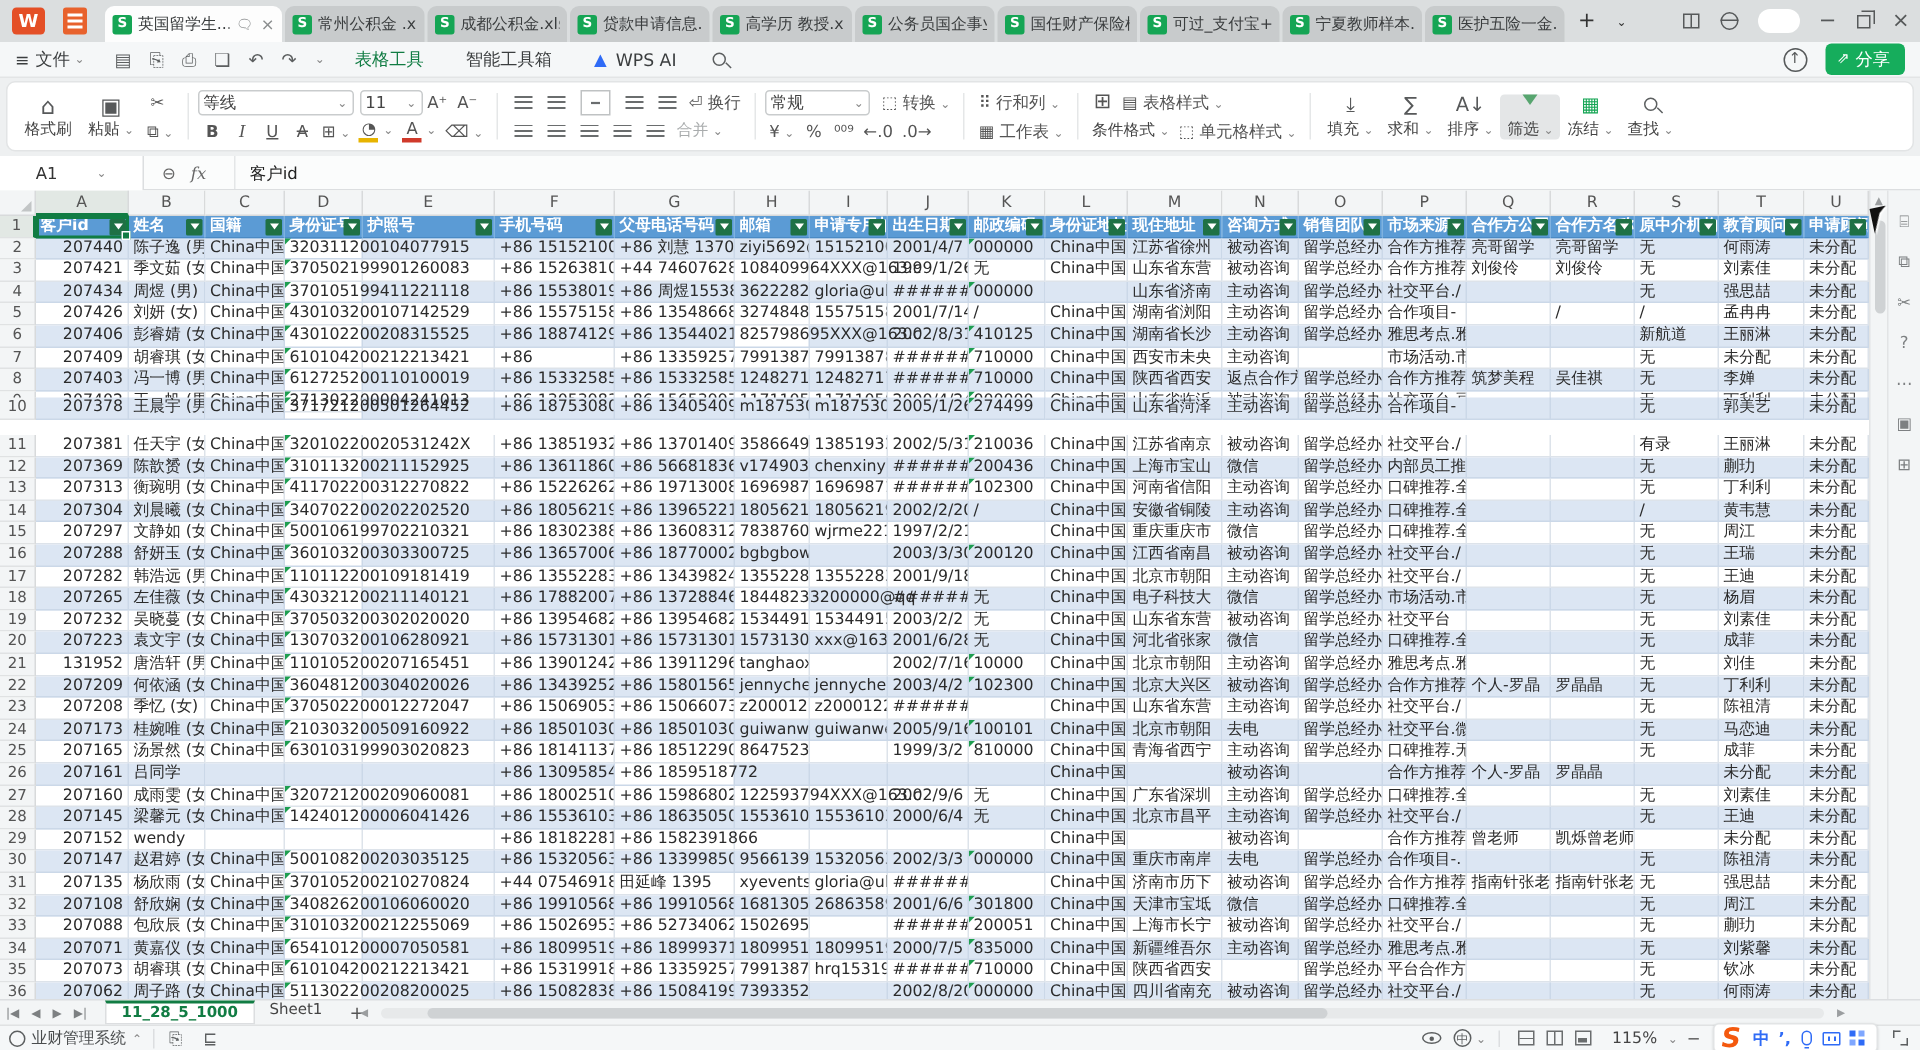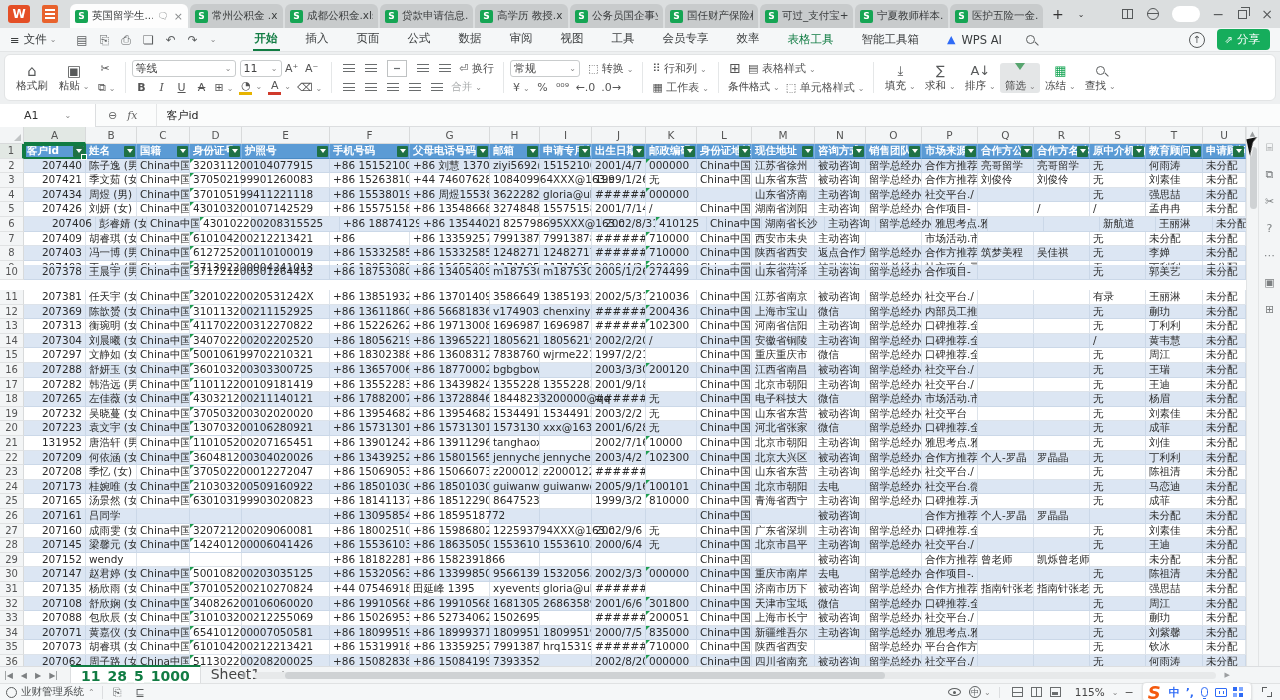--- a/index.html
+++ b/index.html
@@ -110,21 +110,21 @@
   .vthumb { position:absolute; left:2.5px; top:20px; width:7px; height:62px; background:#cfd2d4; border-radius:4px; }
   .vscroll .arr { display:block; text-align:center; color:#9b9ea0; font-size:7px; line-height:14px; }
   .rightbar { position:absolute; left:1258px; top:127px; width:22px; height:539px; background:#f3f5f6; border-left:1px solid #e2e4e5; }
   .rightbar span { display:block; text-align:center; color:#7d8082; font-size:11px; margin-top:14px; }
   .cursor { position:absolute; left:1248px; top:138px; width:0; height:0; z-index:9;
     border-left:6px solid #111; border-right:5px solid transparent; border-bottom:13px solid transparent; border-top:4px solid #111;
     filter:drop-shadow(1px 1px 0 #fff); transform:rotate(-12deg); }
   
   .sheetbar { position:absolute; left:0; top:666px; width:1280px; height:17px; background:#f3f5f6; border-top:1px solid #dcdee0; display:flex; align-items:center; }
   .navarr { color:#7d8082; font-size:8px; margin:0 4px; }
-  .stab { padding:1px 10px; font-size:14px; color:#444; }
+  .stab { padding:1px 10px; font-size:10px; color:#444; }
   .stab.active { background:#fff; color:#117c43; font-weight:bold; border:1px solid #dcdee0; border-top:2px solid #117c43; }
   .addsheet { color:#555; font-size:12px; margin-left:8px; }
   .hscroll { position:absolute; left:240px; top:3px; width:990px; height:11px; }
   .hscroll .tr { position:absolute; left:14px; right:14px; top:2px; height:7px; background:#e7e9ea; border-radius:4px; }
   .hthumb { position:absolute; left:45px; top:2px; width:600px; height:7px; background:#cfd2d4; border-radius:4px; }
   .hscroll .ha { position:absolute; top:0; color:#9b9ea0; font-size:7px; line-height:11px; }
   
   .statusbar { position:absolute; left:0; top:683px; width:1280px; height:17px; background:#f5f7f8; border-top:1px solid #e0e2e3; display:flex; align-items:center; }
   .sb-left { display:flex; align-items:center; margin-left:6px; color:#4a4d4e; font-size:10.5px; }
   .sb-circle { width:11px; height:11px; border:1.2px solid #5c5f60; border-radius:50%; margin-right:4px; }
@@ -223,32 +223,20 @@
   </div>
   <div class="qat">
     <span>▤</span>
     <span>⎘</span>
     <span>⎙</span>
     <span>❏</span>
     <span>↶</span>
     <span>↷</span>
     <span class="car">⌄</span>
   </div>
-  <div class="menus" id="menus">
-      <span class="menu-item active">开始</span>
-      <span class="menu-item">插入</span>
-      <span class="menu-item">页面</span>
-      <span class="menu-item">公式</span>
-      <span class="menu-item">数据</span>
-      <span class="menu-item">审阅</span>
-      <span class="menu-item">视图</span>
-      <span class="menu-item">工具</span>
-      <span class="menu-item">会员专享</span>
-      <span class="menu-item">效率</span>
-    </div>
   <span class="menu-item green">表格工具</span>
   <span class="menu-item">智能工具箱</span>
   <span class="ai-logo">▲</span>
   <span class="menu-item" style="margin-left:0;">WPS AI</span>
   <span class="mag" style="margin-left:10px;"></span>
   <div class="mb-right">
     <span class="up-circle">↑</span>
     <span class="share-btn">
       <span class="sic">⇗</span>
       <span>分享</span>
@@ -547,21 +535,21 @@
       <div class="cell" style="width:56px">留学总经办</div>
       <div class="cell" style="width:56px">合作项目-</div>
       <div class="cell" style="width:56px"></div>
       <div class="cell" style="width:56px">/</div>
       <div class="cell" style="width:56px">/</div>
       <div class="cell" style="width:57px">孟冉冉</div>
       <div class="cell" style="width:43px">未分配</div>
     </div>
     <div class="sheetrow row-band" style="top:90px">
       <div class="rownum">6</div>
-      <div class="cell r" style="width:72px">207406</div>
+      <div class="cell r" style="width:62px">207406</div>
       <div class="cell" style="width:51px">彭睿婧 (女)</div>
       <div class="cell" style="width:53px">China中国</div>
       <div class="cell ovf tri" style="width:52px">430102200208315525</div>
       <div class="cell" style="width:88px"></div>
       <div class="cell" style="width:80px">+86 18874129</div>
       <div class="cell" style="width:80px">+86 1354402198</div>
       <div class="cell ovf" style="width:50px">825798695XXX@163.c</div>
       <div class="cell" style="width:52px"></div>
       <div class="cell r" style="width:54px">2002/8/31</div>
       <div class="cell tri" style="width:51px">410125</div>

